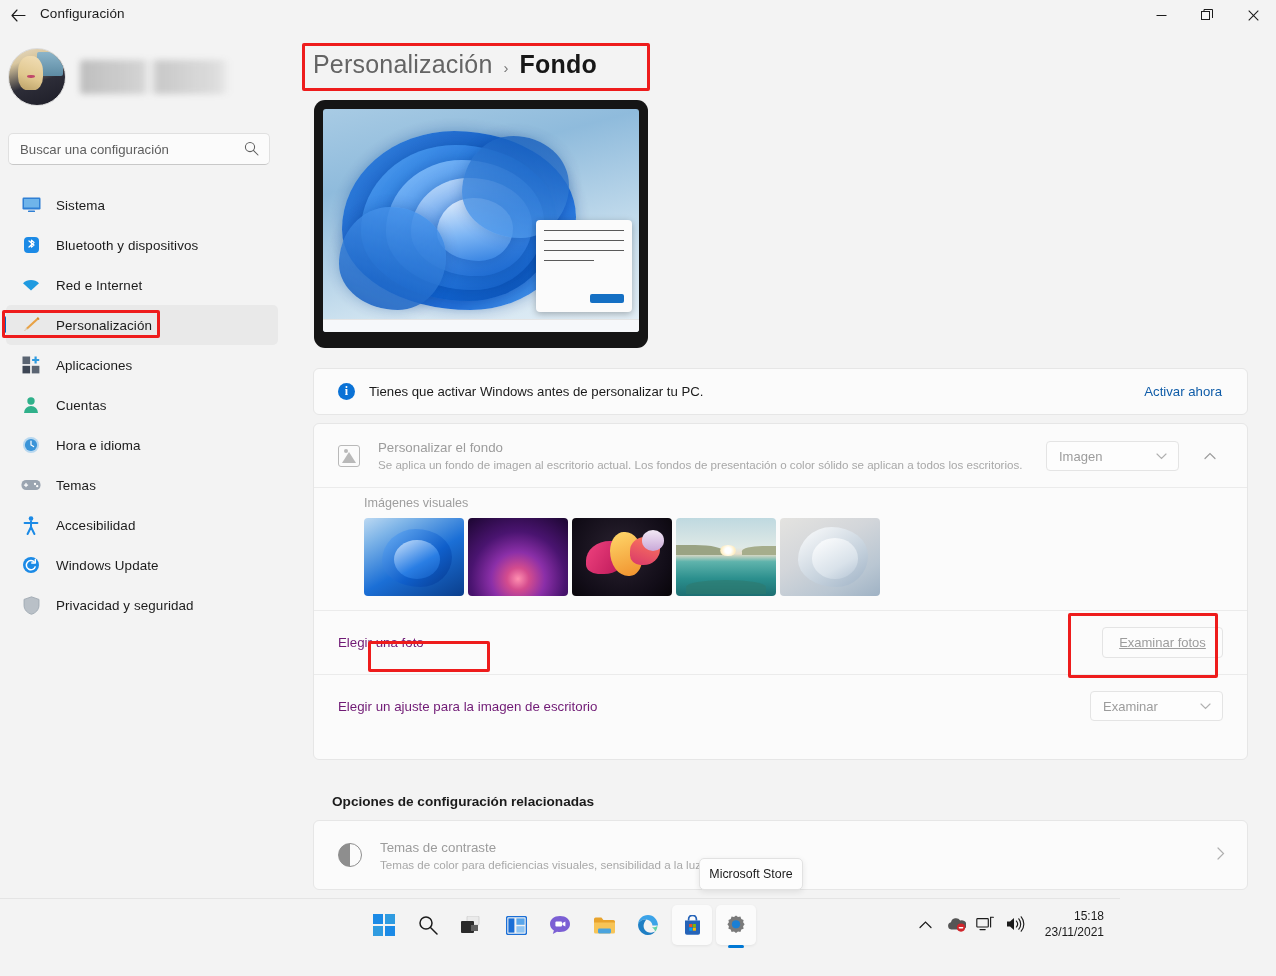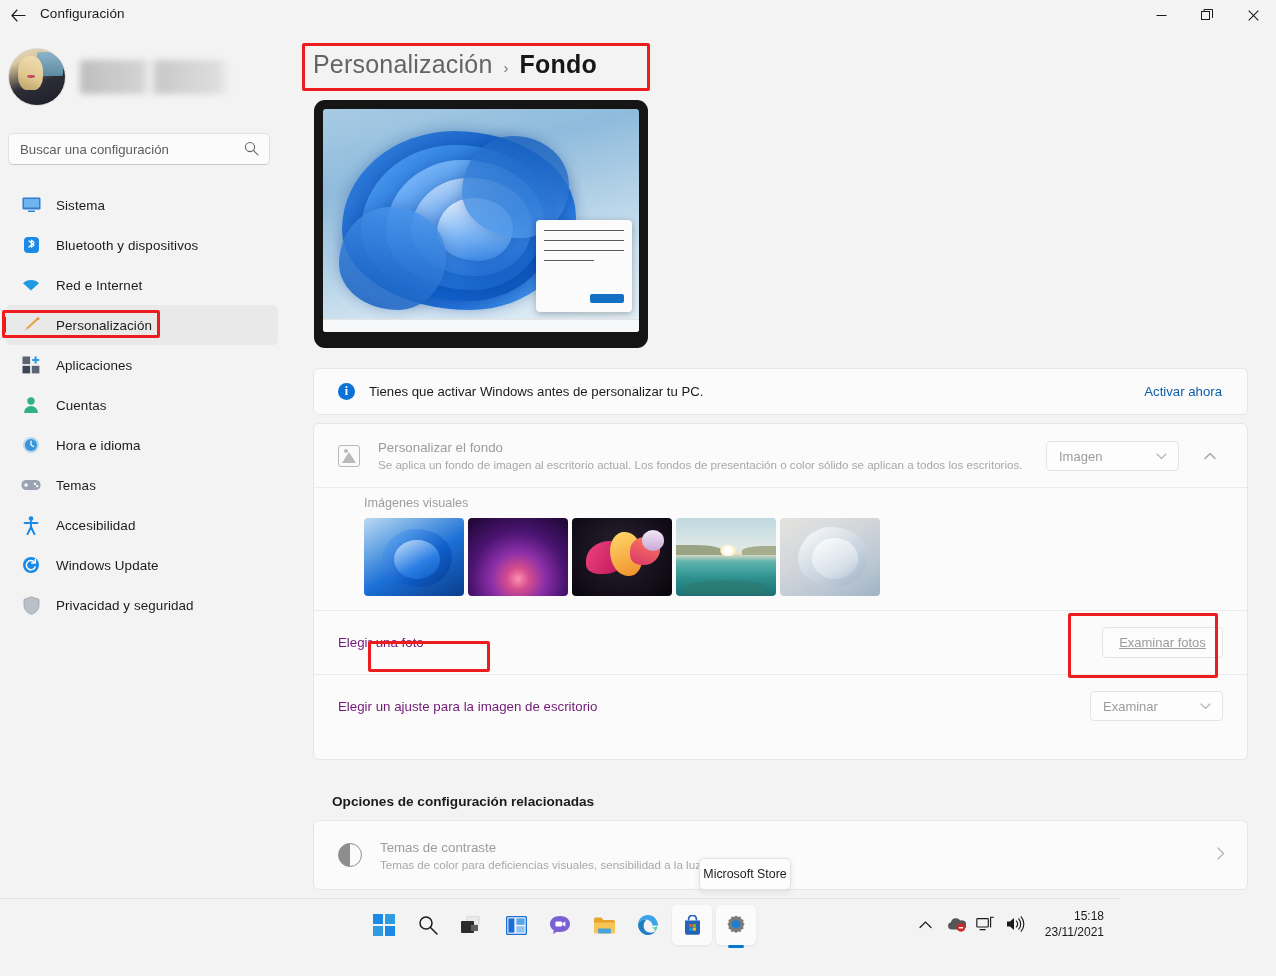--- a/index.html
+++ b/index.html
@@ -181,21 +181,21 @@
 
   .relhdr { position: absolute; left: 42px; top: 764px; font-size: 13.6px; color: #1b1b1b; font-weight: 600; }
   .relcard { left: 23px; top: 790px; width: 935px; height: 70px; display: flex; align-items: center; padding: 0 20px 0 24px; }
   .ctIcon {
     width: 24px; height: 24px; border-radius: 50%; border: 1.6px solid #8e8e8e;
     background: linear-gradient(90deg, #8e8e8e 50%, transparent 50%); flex: none; margin-right: 18px;
   }
   .relcard .chevr { position: absolute; right: 22px; color: #b0b0b0; font-size: 13px; }
 
   .tooltip {
-    position: absolute; left: 699px; top: 858px; width: 92px; height: 32px;
+    position: absolute; left: 699px; top: 858px; width: 104px; height: 32px;
     background: #fdfdfd; border: 1px solid #e2e2e2; border-radius: 5px;
     box-shadow: 0 2px 6px rgba(0,0,0,.09);
     display: flex; align-items: center; justify-content: center; z-index: 40;
   }
   .tooltip span { font-size: 12.4px; color: #1b1b1b; }
 
   
   .taskbar {
     position: absolute; left: 0; bottom: 0; width: 1120px; height: 78px;
     background: #f3f3f3; border-top: 1px solid #e4e4e4;

